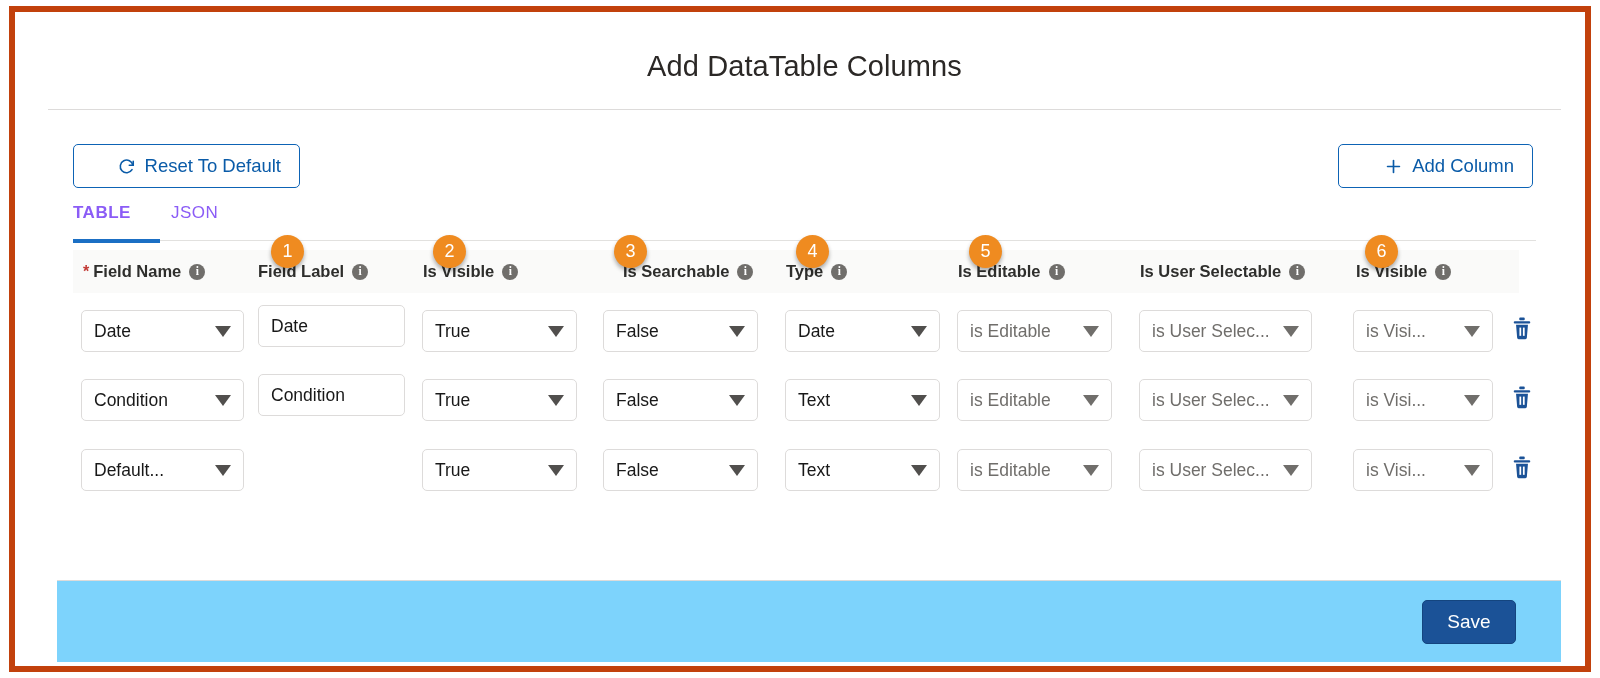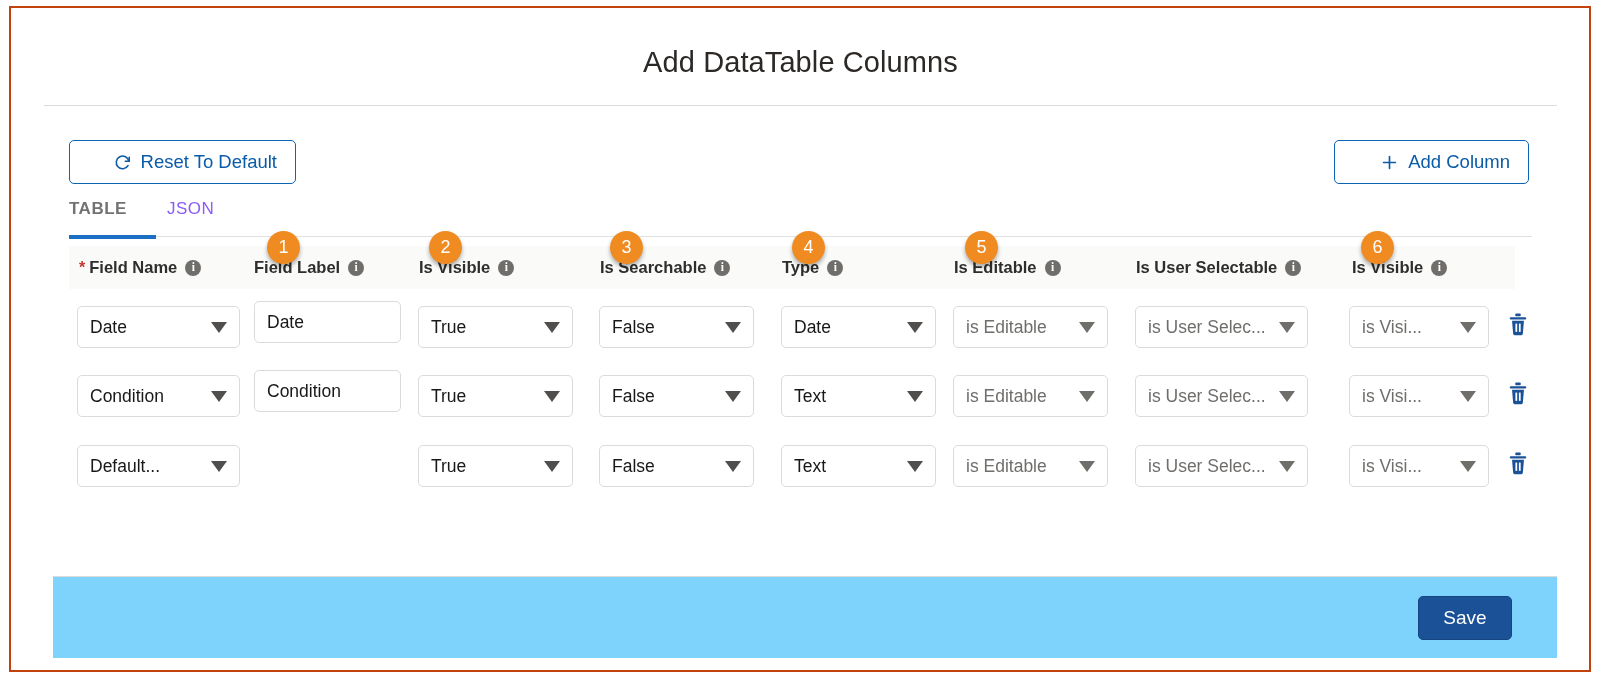--- a/index.html
+++ b/index.html
@@ -11,21 +11,21 @@
     width: 1600px; height: 678px;
     font-family: "Liberation Sans", sans-serif;
     overflow: hidden;
   }
 
   
   #frame {
     position: absolute;
     left: 9px; top: 6px;
     width: 1582px; height: 666px;
-    border: 2px solid #c2410c;
+    border: 6px solid #c2410c;
     background: #ffffff;
   }
 
   
   #card {
     position: absolute;
     left: 33px; top: 8px;
     width: 1513px; height: 642px;
     background: #ffffff;
   }
@@ -93,21 +93,21 @@
     gap: 0px;
   }
   .tab {
     font-size: 17px;
     font-weight: 700;
     color: #3e3e3c;
     padding: 0 18px 11px 0;
     cursor: pointer;
     letter-spacing: .5px;
   }
-  .tab.active { color: #737373; }
+  .tab.active { color: #8b5cf6; }
   .tab.inactive { font-weight: 400; color: #8b5cf6; padding-left: 22px; }
   #tab-underline {
     position: absolute;
     left: 25px; top: 128px;
     width: 87px; height: 4px;
     background: #1b6fc4;
   }
   #tabs-rule {
     position: absolute;
     left: 25px; top: 129px;
@@ -301,21 +301,21 @@
         <div class="th" style="left:185px; top:9px;">
           <span>Field Label</span>
           <span class="info-icon">i</span>
         </div>
 
         <div class="th" style="left:350px; top:9px;">
           <span>Is Visible</span>
           <span class="info-icon">i</span>
         </div>
 
-        <div class="th" style="left:531px; top:9px;">
+        <div class="th" style="left:550px; top:9px;">
           <span>Is Searchable</span>
           <span class="info-icon">i</span>
         </div>
 
         <div class="th" style="left:713px; top:9px;">
           <span>Type</span>
           <span class="info-icon">i</span>
         </div>
 
         <div class="th" style="left:885px; top:9px;">

